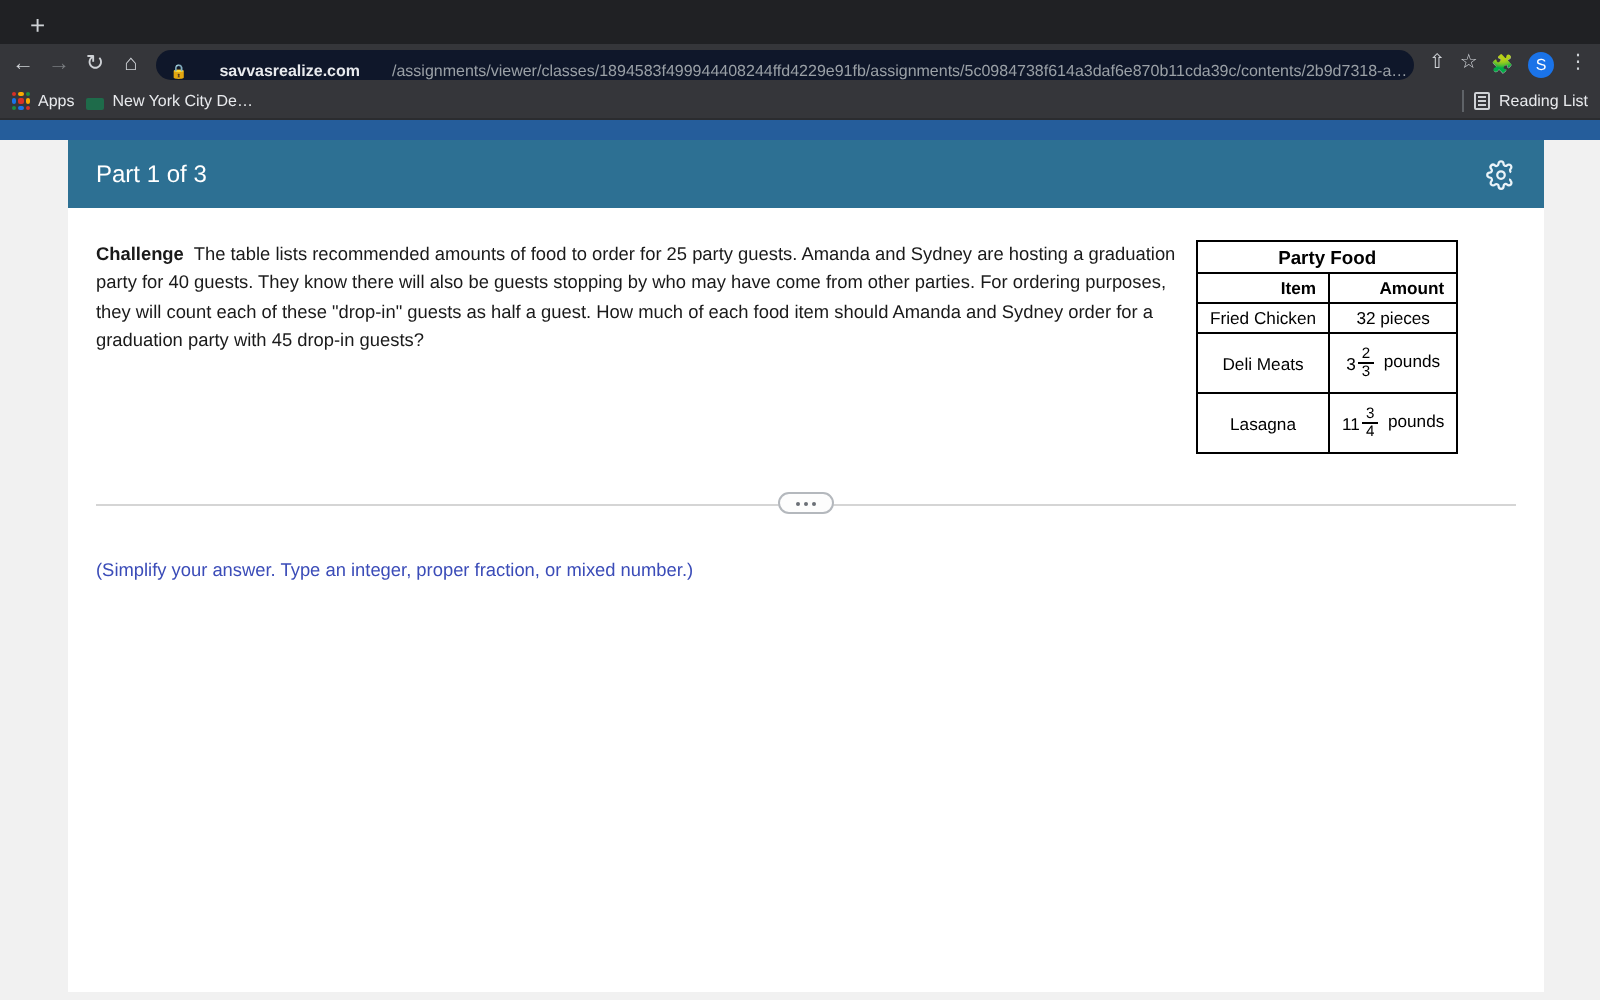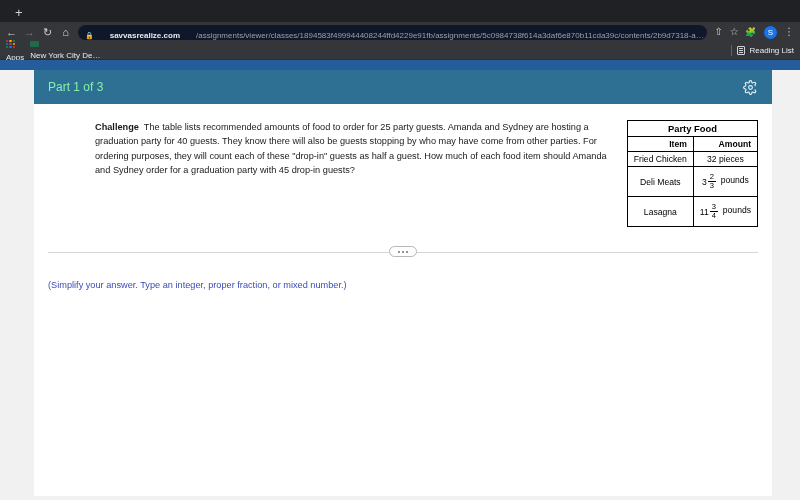--- a/index.html
+++ b/index.html
@@ -55,21 +55,21 @@
   .avatar {
     width:13px; height:13px; border-radius:50%; background:#1a73e8; color:#fff;
     font-size:8px; display:flex; align-items:center; justify-content:center; flex:none;
   }
 
   .bookmarks {
     height: 18px; background: #35363a; display: flex; align-items: center;
     padding: 0 6px; gap: 6px; color:#e8eaed; font-size: 8px;
     border-bottom: 1px solid #2b2c2f;
   }
-  .bm { display:flex; align-items:flex-start; gap:4px;flex-direction:column; }
+  .bm { display:flex; align-items:flex-end; gap:4px; }
   .apps-grid { width:9px; height:9px; display:grid; grid-template-columns:repeat(3,1fr);
     grid-template-rows:repeat(3,1fr); gap:1px; }
   .apps-grid i { background:#d93025; border-radius:1px; }
   .apps-grid i:nth-child(2){background:#f9ab00;}
   .apps-grid i:nth-child(3){background:#1e8e3e;}
   .apps-grid i:nth-child(4){background:#1a73e8;}
   .apps-grid i:nth-child(5){background:#d93025;}
   .apps-grid i:nth-child(6){background:#f9ab00;}
   .apps-grid i:nth-child(7){background:#1e8e3e;}
   .apps-grid i:nth-child(8){background:#1a73e8;}
@@ -85,29 +85,29 @@
   .viewport { position: relative; height: 440px; background:#f1f1f1; }
 
   .topbar-dark { height: 10px; background: #255d9b; }
 
   .page-body { display: flex; height: 430px; }
   .gutter-left { width: 34px; background: #f1f1f1; flex: none; }
   .gutter-right { width: 28px; background: #f1f1f1; flex: none; }
   .content { flex: 1; background: #ffffff; display: flex; flex-direction: column; position: relative; }
 
   .part-header {
-    height: 34px; background: #2d7093; color: #86efac;
+    height: 34px; background: #2d7093; color: #ffffff;
     display: flex; align-items: center; padding: 0 14px;
     font-size: 12px;
   }
   .part-header .gear { margin-left: auto; display:flex; align-items:center; }
 
   .qarea { padding: 16px 14px 0 14px; display: flex; gap: 10px; }
   .qtext {
-    flex: 1; font-size: 9.2px; line-height: 1.55; color: #1a1a1a; max-width: 540px; margin-left: 47px;
+    flex: 1; font-size: 9.2px; line-height: 1.55; color: #1a1a1a; max-width: 540px;
   }
   .qtext b { font-weight: bold; }
 
   
   .ptable-wrap { flex: none; }
   table.ptable {
     border-collapse: collapse; font-size: 8.6px; color:#000; background:#fff;
     border: 1px solid #000;
   }
   table.ptable th, table.ptable td {

